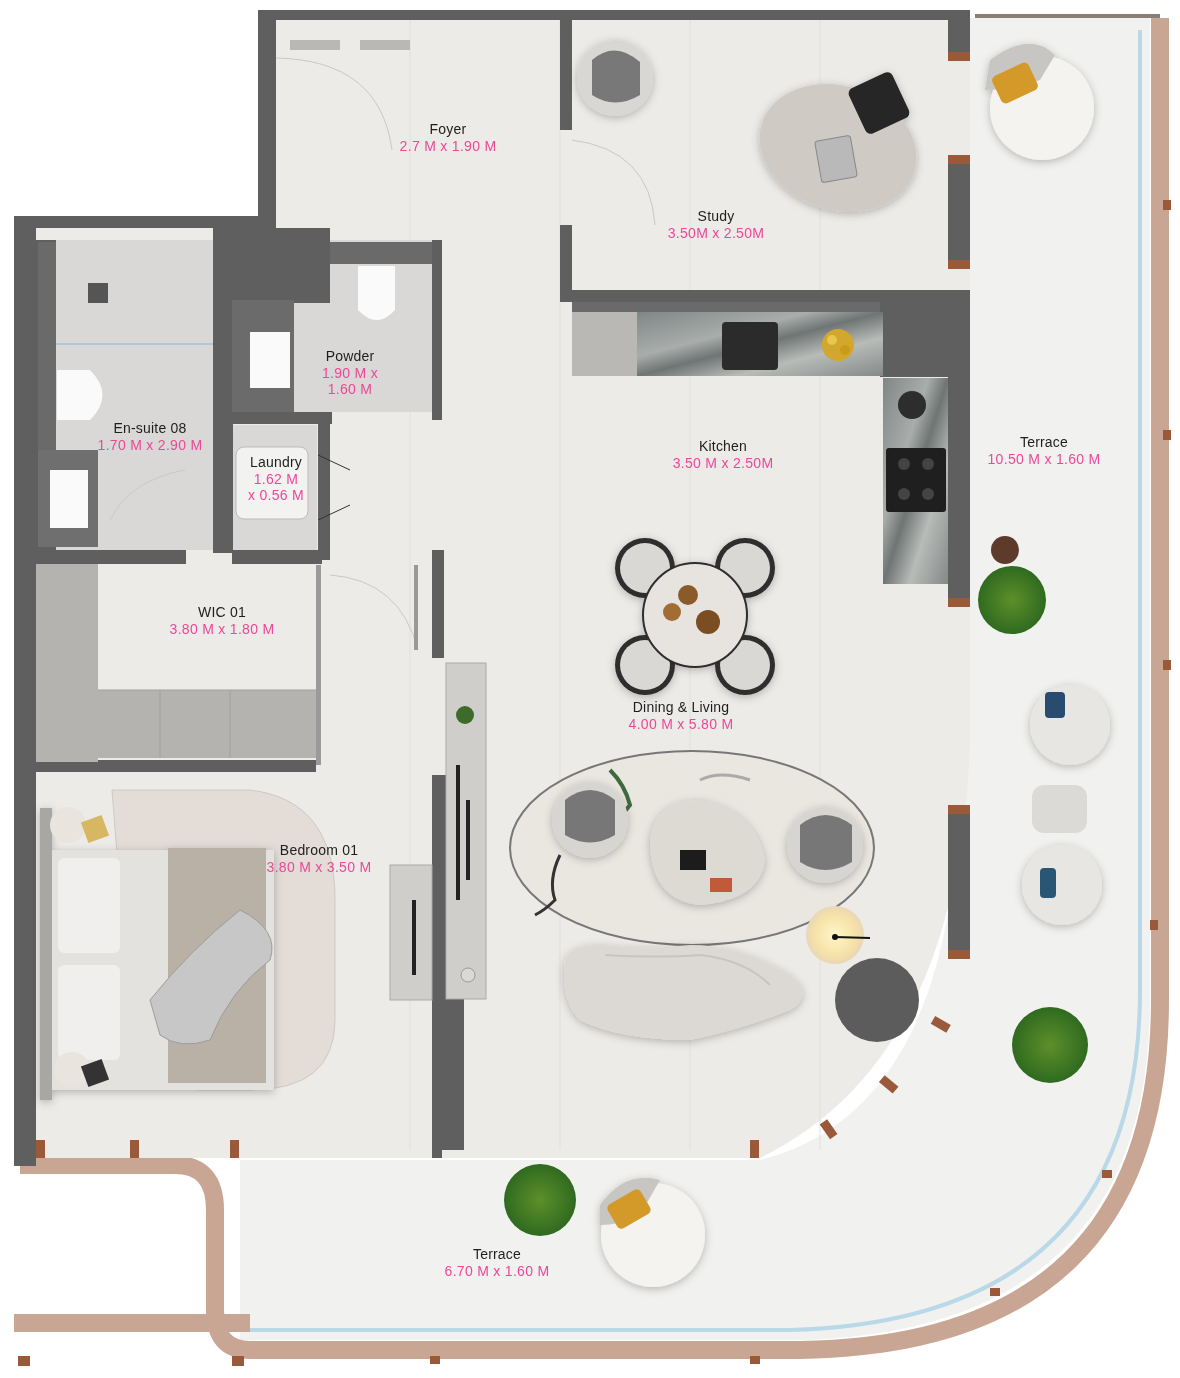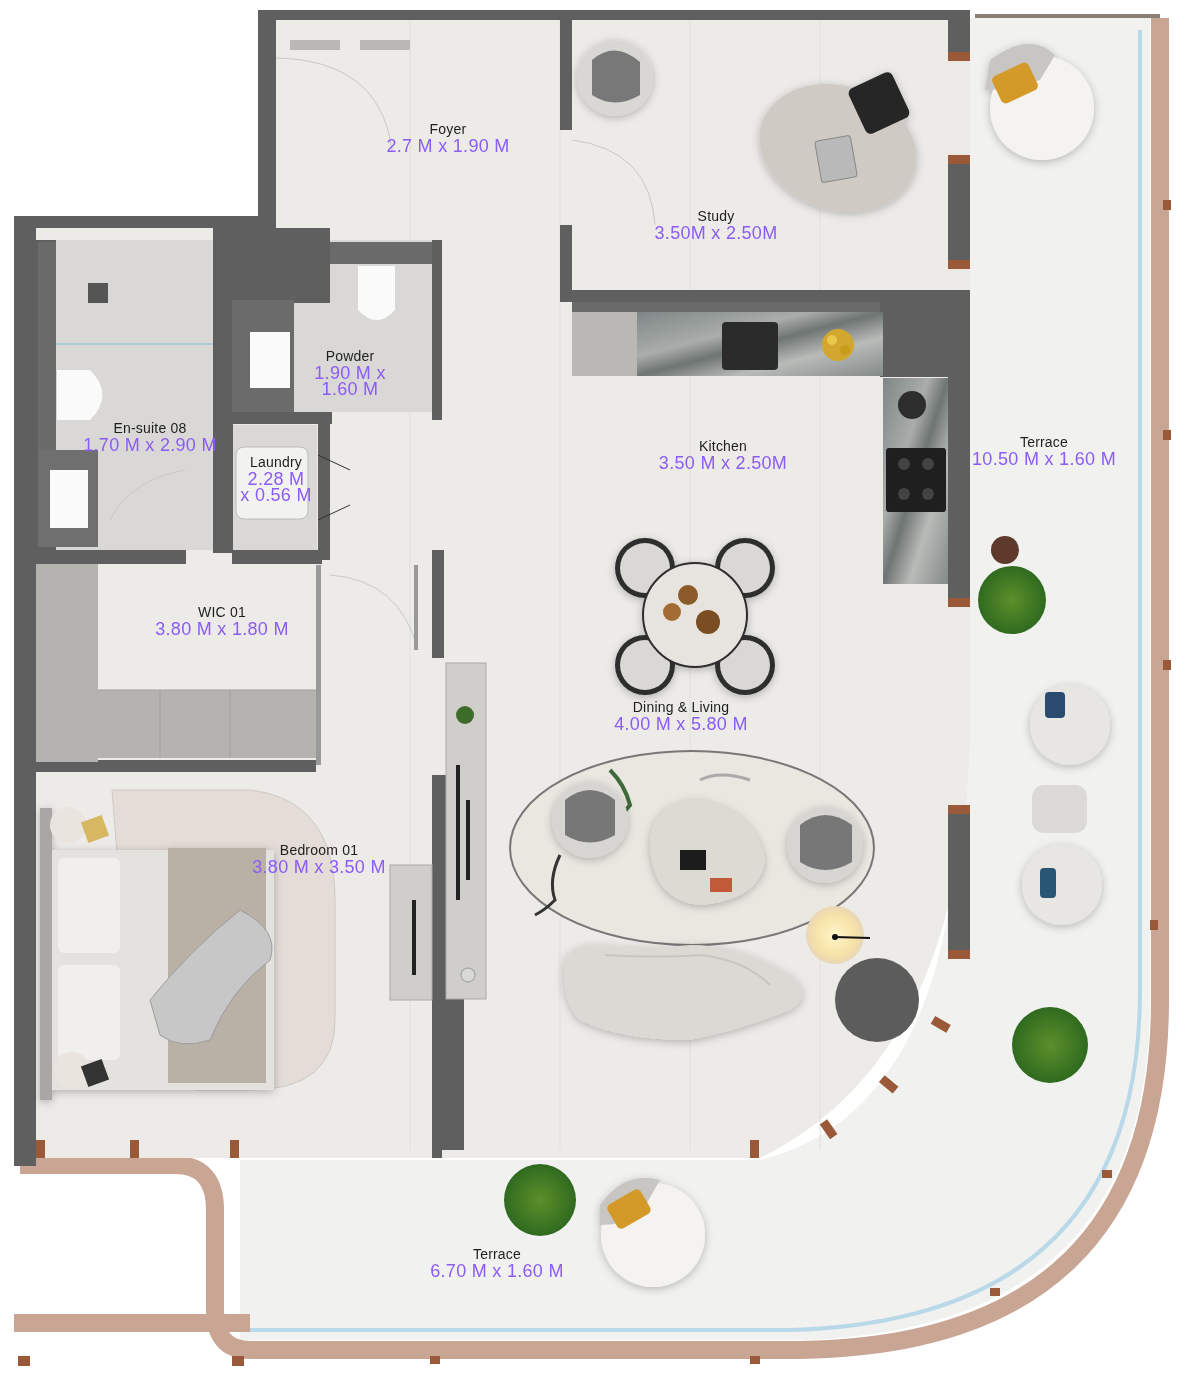--- a/index.html
+++ b/index.html
@@ -1,21 +1,21 @@
 <!DOCTYPE html>
 <html><head>
 <meta charset="utf-8">
 <style>
   html, body { margin:0; padding:0; background:#ffffff; }
   body { width:1180px; height:1378px; position:relative; overflow:hidden;
          font-family:"Liberation Sans", "DejaVu Sans", sans-serif; }
   #plan { position:absolute; left:0; top:0; width:1180px; height:1378px; }
   .label { position:absolute; text-align:center; color:#1e1e1e; transform:translateX(-50%); white-space:nowrap; }
   .label .name { font-size:14px; font-weight:500; letter-spacing:0.2px; display:block; line-height:17px; }
-  .label .dim  { font-size:18px; color:#8b5cf6; display:block; line-height:16px; letter-spacing:0.3px; }
+  .label .dim  { font-size:14px; color:#ec4899; display:block; line-height:16px; letter-spacing:0.3px; }
 </style>
 </head>
 <body>
 
 <svg id="plan" viewBox="0 0 1180 1378" xmlns="http://www.w3.org/2000/svg">
   <defs>
     <linearGradient id="marbleG" x1="0" y1="0" x2="1" y2="1">
       <stop offset="0" stop-color="#7f8786"></stop>
       <stop offset="0.35" stop-color="#a9adab"></stop>
       <stop offset="0.5" stop-color="#6f7574"></stop>
@@ -314,21 +314,21 @@
   <span class="dim">1.60 M</span>
 </div>
 
 <div class="label" style="left:150px; top:420px;">
   <span class="name">En-suite 08</span>
   <span class="dim">1.70 M x 2.90 M</span>
 </div>
 
 <div class="label" style="left:276px; top:454px;">
   <span class="name">Laundry</span>
-  <span class="dim">2.28 M</span>
+  <span class="dim">1.62 M</span>
   <span class="dim">x 0.56 M</span>
 </div>
 
 <div class="label" style="left:723px; top:438px;">
   <span class="name">Kitchen</span>
   <span class="dim">3.50 M x 2.50M</span>
 </div>
 
 <div class="label" style="left:1044px; top:434px;">
   <span class="name">Terrace</span>

